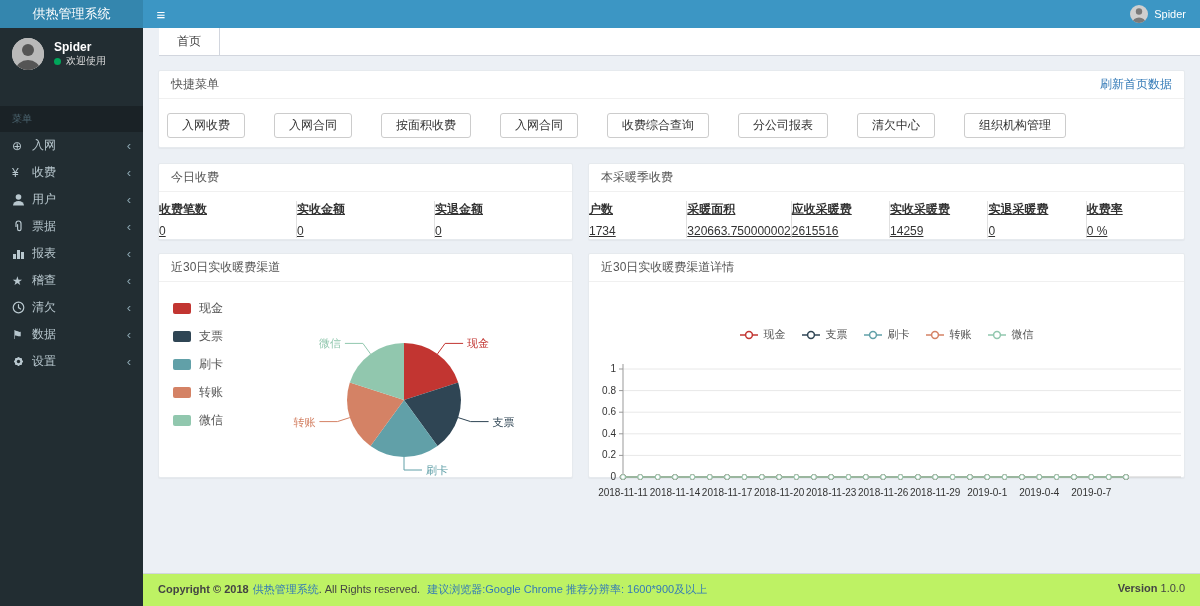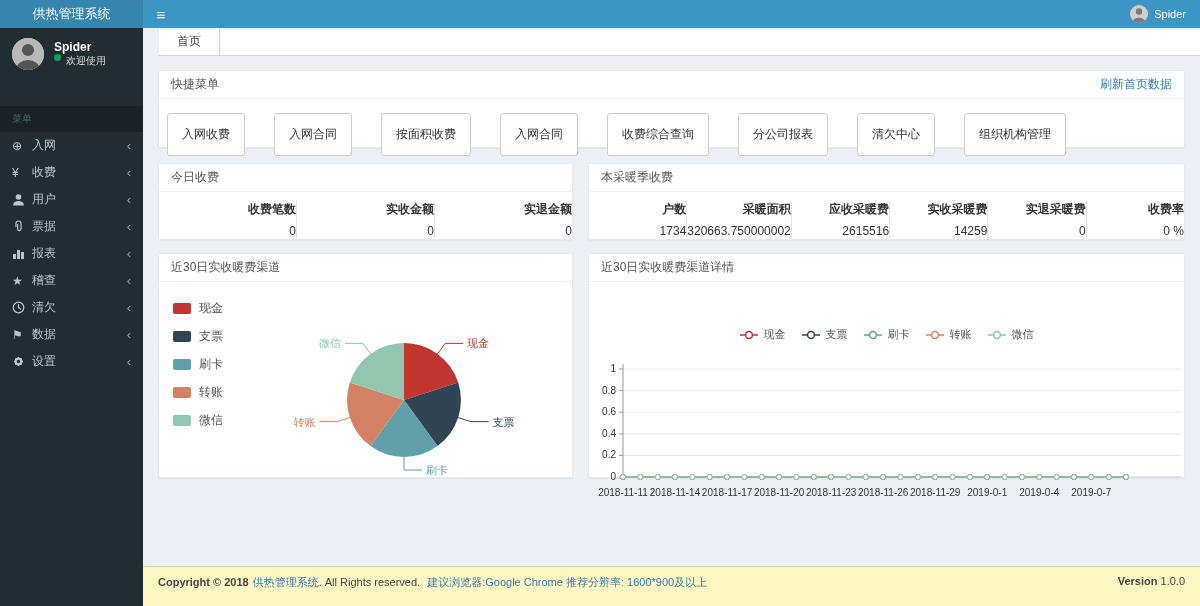--- a/index.html
+++ b/index.html
@@ -12,21 +12,21 @@
   .hamburger { width:36px; color:#fff; font-size:15px; display:flex; align-items:center; justify-content:center; cursor:pointer; }
   .nav-right { margin-left:auto; display:flex; align-items:center; padding-right:14px; gap:6px; color:#fff; font-size:11px; cursor:pointer; }
   .avatar-sm { width:18px; height:18px; border-radius:50%; background:#cfcfcf; overflow:hidden; display:inline-block; }
 
   
   .sidebar { position:fixed; top:28px; left:0; bottom:0; width:143px; background:#222d32; z-index:20; }
   .user-panel { display:flex; padding:10px 12px 12px; gap:10px; align-items:center; }
   .avatar-lg { width:32px; height:32px; border-radius:50%; background:#c9c9c9; overflow:hidden; flex:0 0 32px; }
   .user-meta { color:#fff; }
   .user-name { font-weight:bold; font-size:12px; }
-  .user-status { font-size:10px; color:#ddd; display:flex; align-items:flex-start; gap:5px;font-family:Liberation Serif, serif; }
+  .user-status { font-size:10px; color:#ddd; display:flex; align-items:center; gap:5px;font-family:Liberation Serif, serif; }
   .dot { width:7px; height:7px; border-radius:50%; background:#00a65a; display:inline-block; }
   .menu-header { color:#4b646f; background:#1a2226; font-size:10px; padding:6px 12px;margin-top:24px; }
   .menu-item { display:flex; align-items:center; height:27px; padding:0 12px; color:#b8c7ce; cursor:pointer; text-decoration:none; }
   .mi-icon { width:20px; font-size:12px; display:inline-flex; align-items:center; }
   .mi-icon svg { display:block; }
   .mi-label { flex:1; font-size:12px; }
   .mi-caret { color:#8aa4af; font-size:13px; }
 
   
   .main { margin-left:143px; padding-top:28px; height:606px; display:flex; flex-direction:column; }
@@ -35,46 +35,46 @@
   .content { flex:1; background:#ecf0f5; padding:14px 15px; overflow:hidden; }
   .row { display:flex; gap:15px; }
   .panel { background:#fff; border:1px solid #e6eaee; border-radius:2px; box-shadow:0 1px 1px rgba(0,0,0,.04); display:flex; flex-direction:column; }
   .panel-hd { padding:5px 12px; border-bottom:1px solid #f0f0f0; font-size:12px; color:#555; display:flex; align-items:flex-end; }
   .panel-bd { flex:1; position:relative; }
   .link { color:#337ab7; cursor:pointer; text-decoration:none; }
 
   
   .quick-panel { height:78px; margin-bottom:15px; }
   .qbtns { padding:14px 8px; display:flex; gap:29px; }
-  .qbtn { font-size:12px; color:#333; background:#fff; border:1px solid #ccc; border-radius:3px; padding:12px 14px; cursor:pointer; font-family:inherit; }
+  .qbtn { font-size:12px; color:#333; background:#fff; border:1px solid #ccc; border-radius:3px; padding:3px 14px; cursor:pointer; font-family:inherit; }
   .refresh { margin-left:auto; font-size:12px; }
 
   
   .stats-row { margin-bottom:13px; }
   .stat-panel-left { width:415px; height:77px; }
   .stat-panel-right { width:597px; height:77px; }
   .stats { display:flex; padding:9px 0 12px; }
-  .stat { flex:1; text-align:right; }
+  .stat { flex:1; text-align:left;text-decoration:underline; }
   .stat + .stat { border-left:1px solid #e0e0e0; }
   .stat-label { font-weight:bold; font-size:12px; color:#333; }
   .stat-value { margin-top:6px; font-size:12px; color:#333; }
 
   
   .chart-panel-left { width:415px; height:225px; }
   .chart-panel-right { width:597px; height:225px;gap:32px; }
   .pie-legend { position:absolute; left:14px; top:18px; z-index:5; }
   .pie-legend-item { display:flex; align-items:center; gap:8px; margin-bottom:11px; cursor:pointer; }
   .pie-swatch { width:18px; height:11px; border-radius:2px; display:inline-block; }
   .pie-legend-label { font-size:12px; color:#555; }
   .line-legend { position:absolute; top:13px; left:0; right:0; display:flex; justify-content:center; gap:16px; z-index:5; }
   .line-legend-item { display:flex; align-items:center; gap:4px; cursor:pointer; font-size:11px; color:#555; }
   svg.chart { position:absolute; left:0; top:0; }
 
   
-  .footer { height:40px; background:#fef9c3; border-top:1px solid #d2d6de; padding:8px 15px; display:flex; font-size:11px; color:#444; }
+  .footer { height:33px; background:#bef264; border-top:1px solid #d2d6de; padding:8px 15px; display:flex; font-size:11px; color:#444; }
   .footer b { font-weight:bold; }
   .footer .sp { margin-right:4px; }
   .version { margin-left:auto; }
 </style>
 </head>
 <body>
 
 <div class="navbar">
   <div class="logo">供热管理系统</div>
   <div class="hamburger">≡</div>

